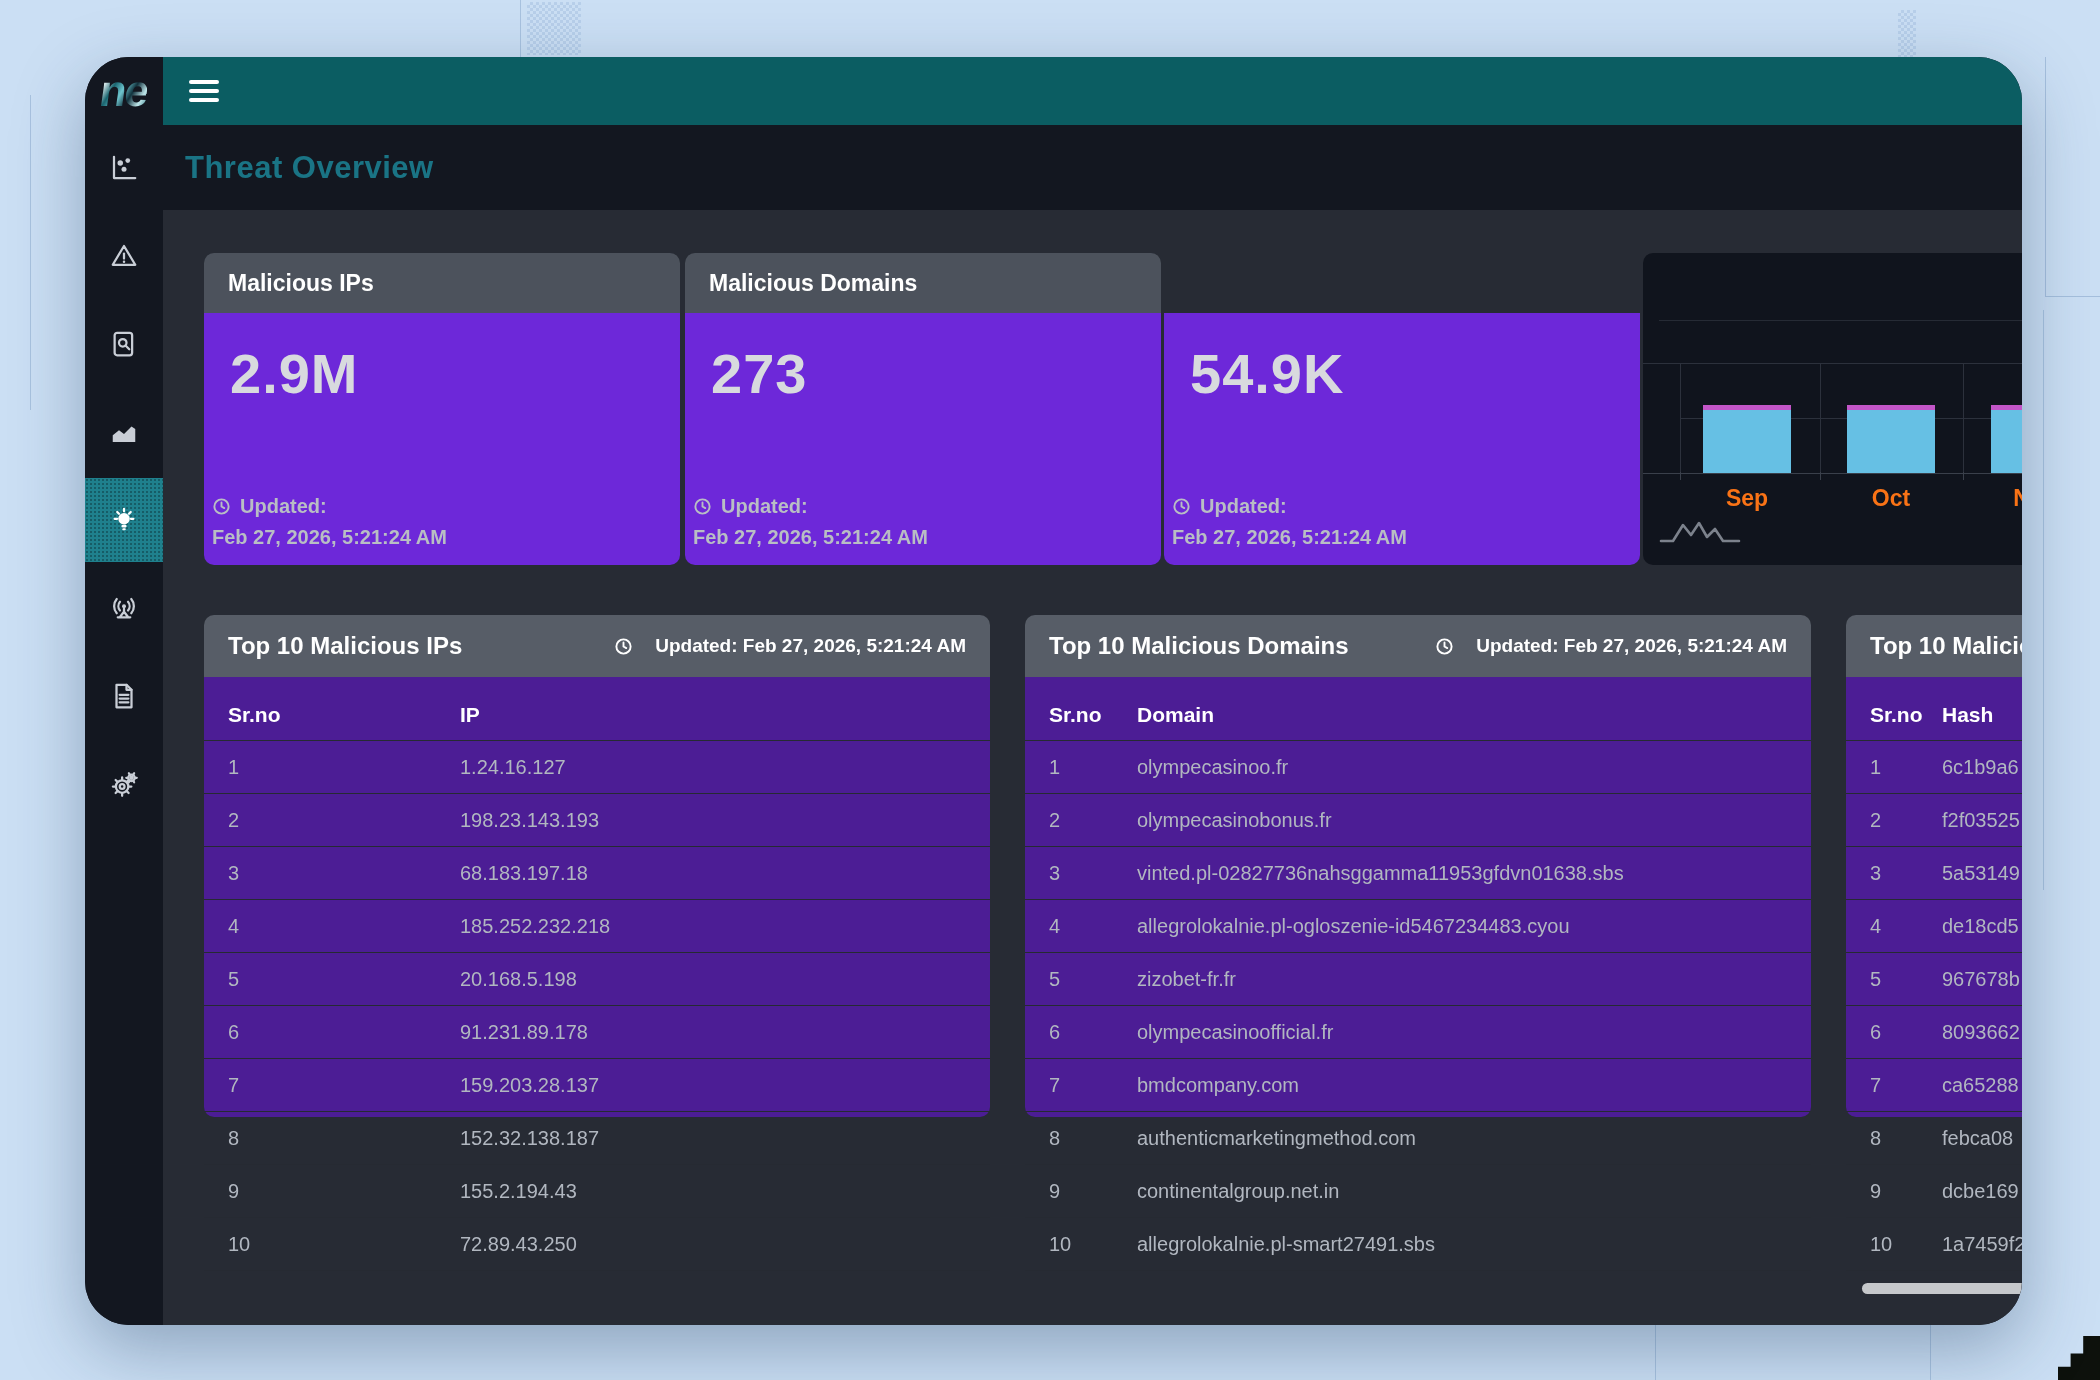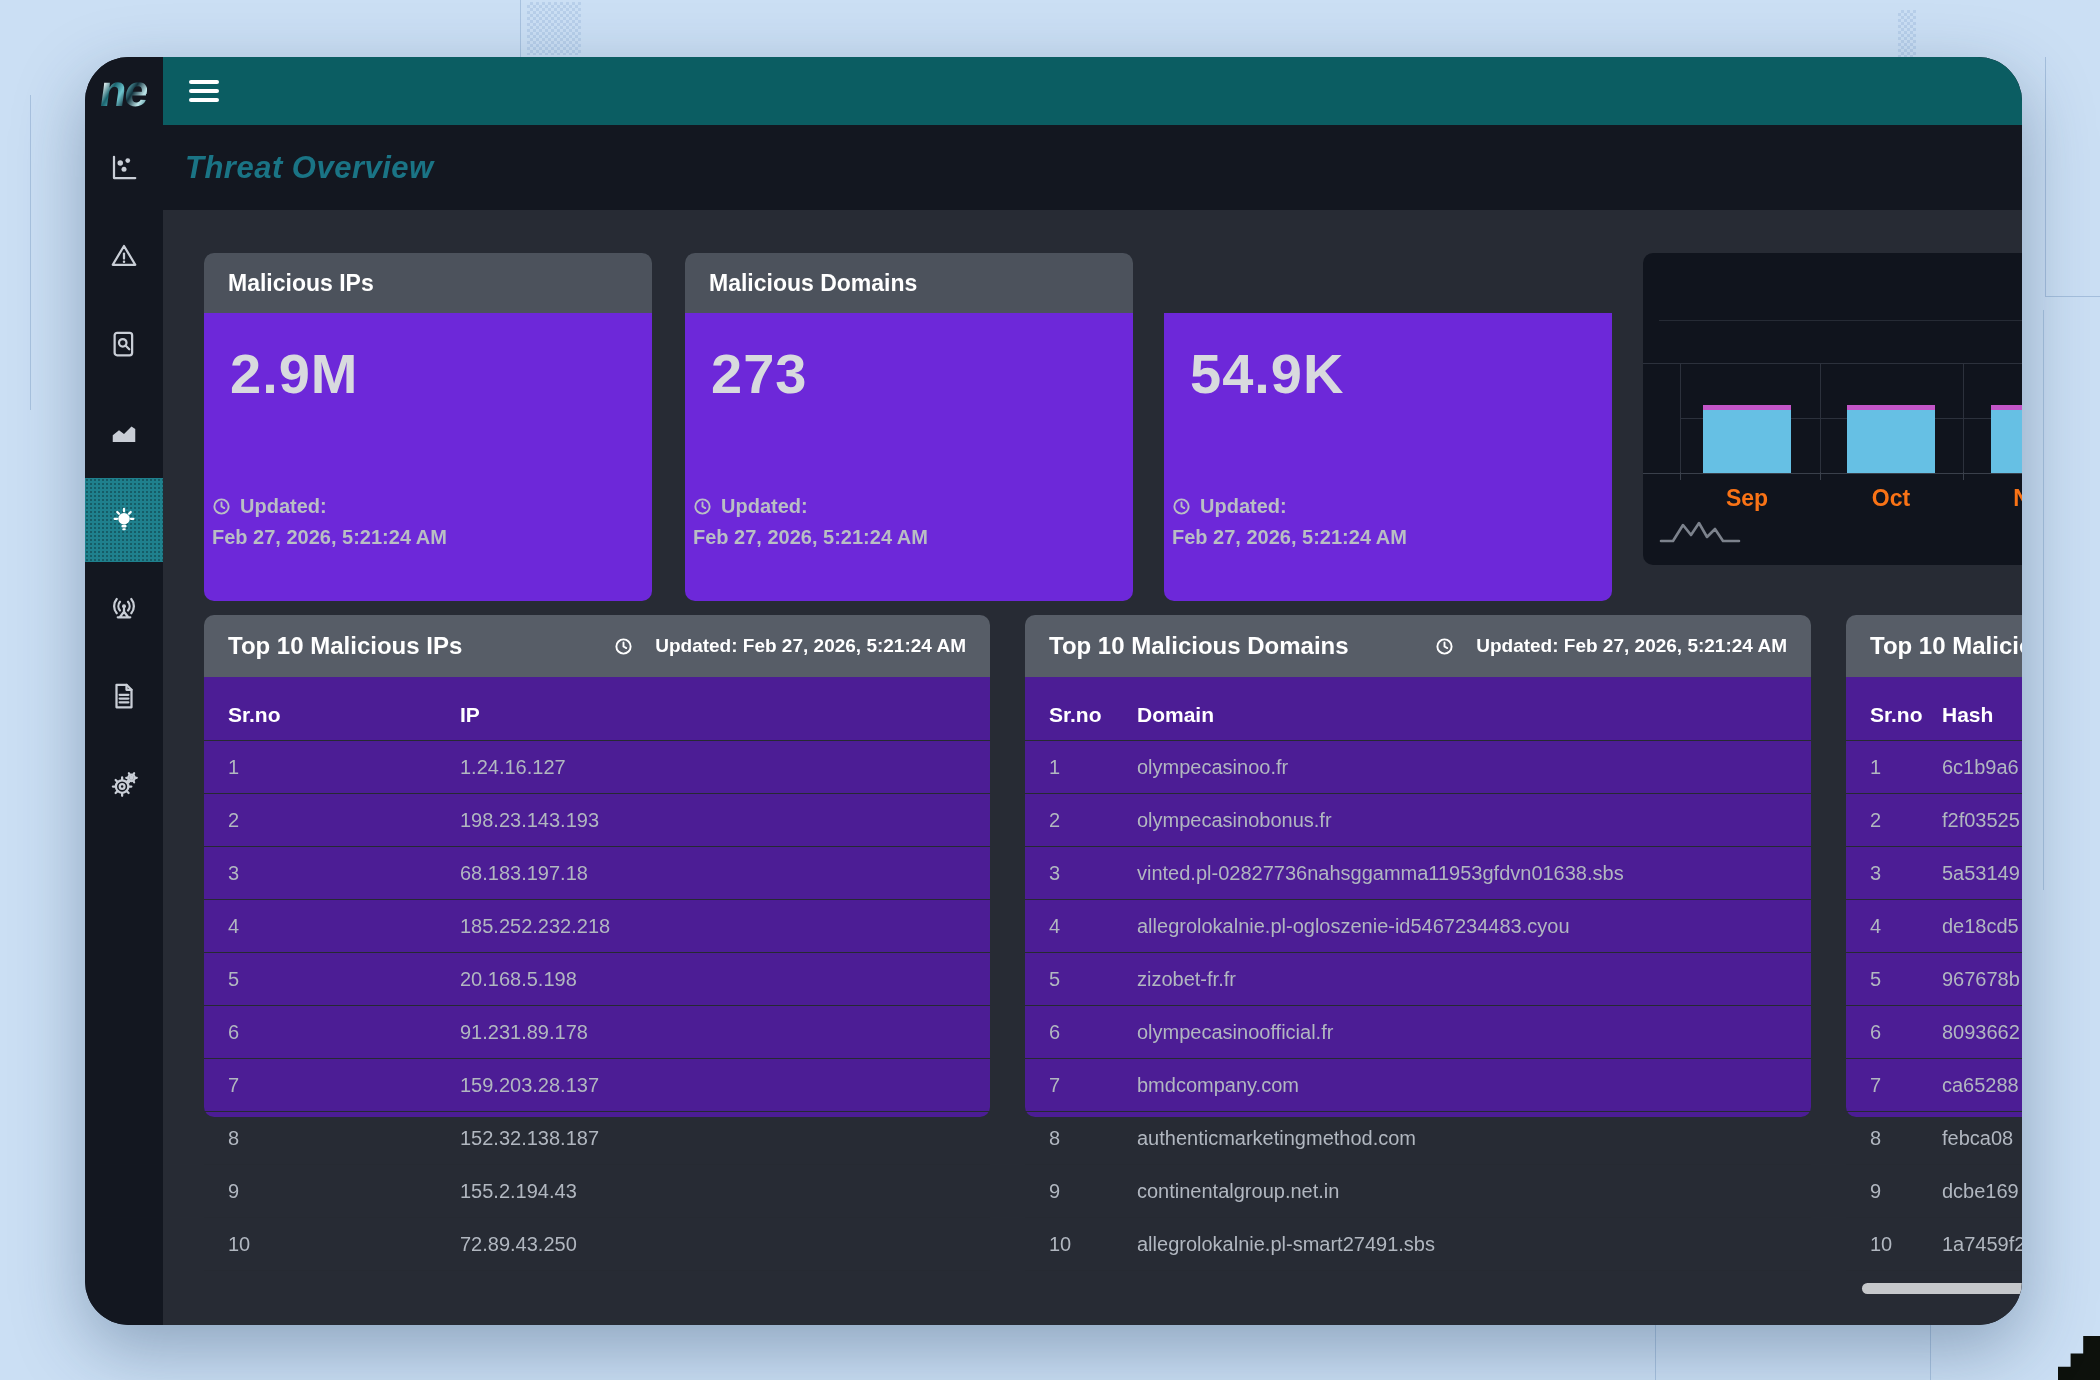--- a/index.html
+++ b/index.html
@@ -35,27 +35,27 @@
 
   
   .topbar{position:absolute;left:78px;right:0;top:0;height:68px;background:#0b5d62;z-index:2;}
   .hamburger{position:absolute;left:26px;top:23px;width:32px;height:22px;background:none;border:none;cursor:pointer;
     display:flex;flex-direction:column;justify-content:space-between;padding:0;}
   .hamburger span{display:block;width:30px;height:4px;background:#ffffff;border-radius:2px;}
 
   
   .titleband{position:absolute;left:78px;right:0;top:68px;height:85px;background:#131720;}
   .page-title{margin:0;position:absolute;left:22px;top:50%;transform:translateY(-50%);
-    font-size:31px;font-weight:600;letter-spacing:.5px;color:#1a7485;font-style:italic;}
+    font-size:31px;font-weight:600;letter-spacing:.5px;color:#1a7485;}
 
   
   .content{position:absolute;left:78px;right:0;top:153px;bottom:0;background:#272b34;overflow:hidden;}
 
   
-  .stat-card{position:absolute;top:43px;width:448px;height:348px;border-radius:10px;}
+  .stat-card{position:absolute;top:43px;width:448px;height:312px;border-radius:10px;padding-left:28px;}
   .sc-0{left:41px;} .sc-1{left:522px;text-align:right;} .sc-2{left:1001px;} .chart-card{left:1480px;}
   .card-head{position:absolute;left:0;right:0;top:0;height:60px;background:#4c525c;border-radius:10px 10px 0 0;}
   .card-head .card-title{position:absolute;left:24px;top:50%;transform:translateY(-50%);
     font-size:23px;font-weight:600;color:#ffffff;}
   .card-body{position:absolute;left:0;right:0;top:60px;bottom:0;background:#6d28d9;border-radius:0 0 10px 10px;}
   .stat-value{position:absolute;left:26px;top:28px;font-size:56px;font-weight:600;color:#d8dade;letter-spacing:1px;}
   .updated{position:absolute;left:8px;top:142px;color:#b9bec4;font-size:20px;margin-top:40px;}
   .u-line{display:flex;align-items:center;gap:9px;font-weight:600;}
   .u-date{margin-top:8px;font-weight:600;}
   .clock{width:19px;height:19px;}

